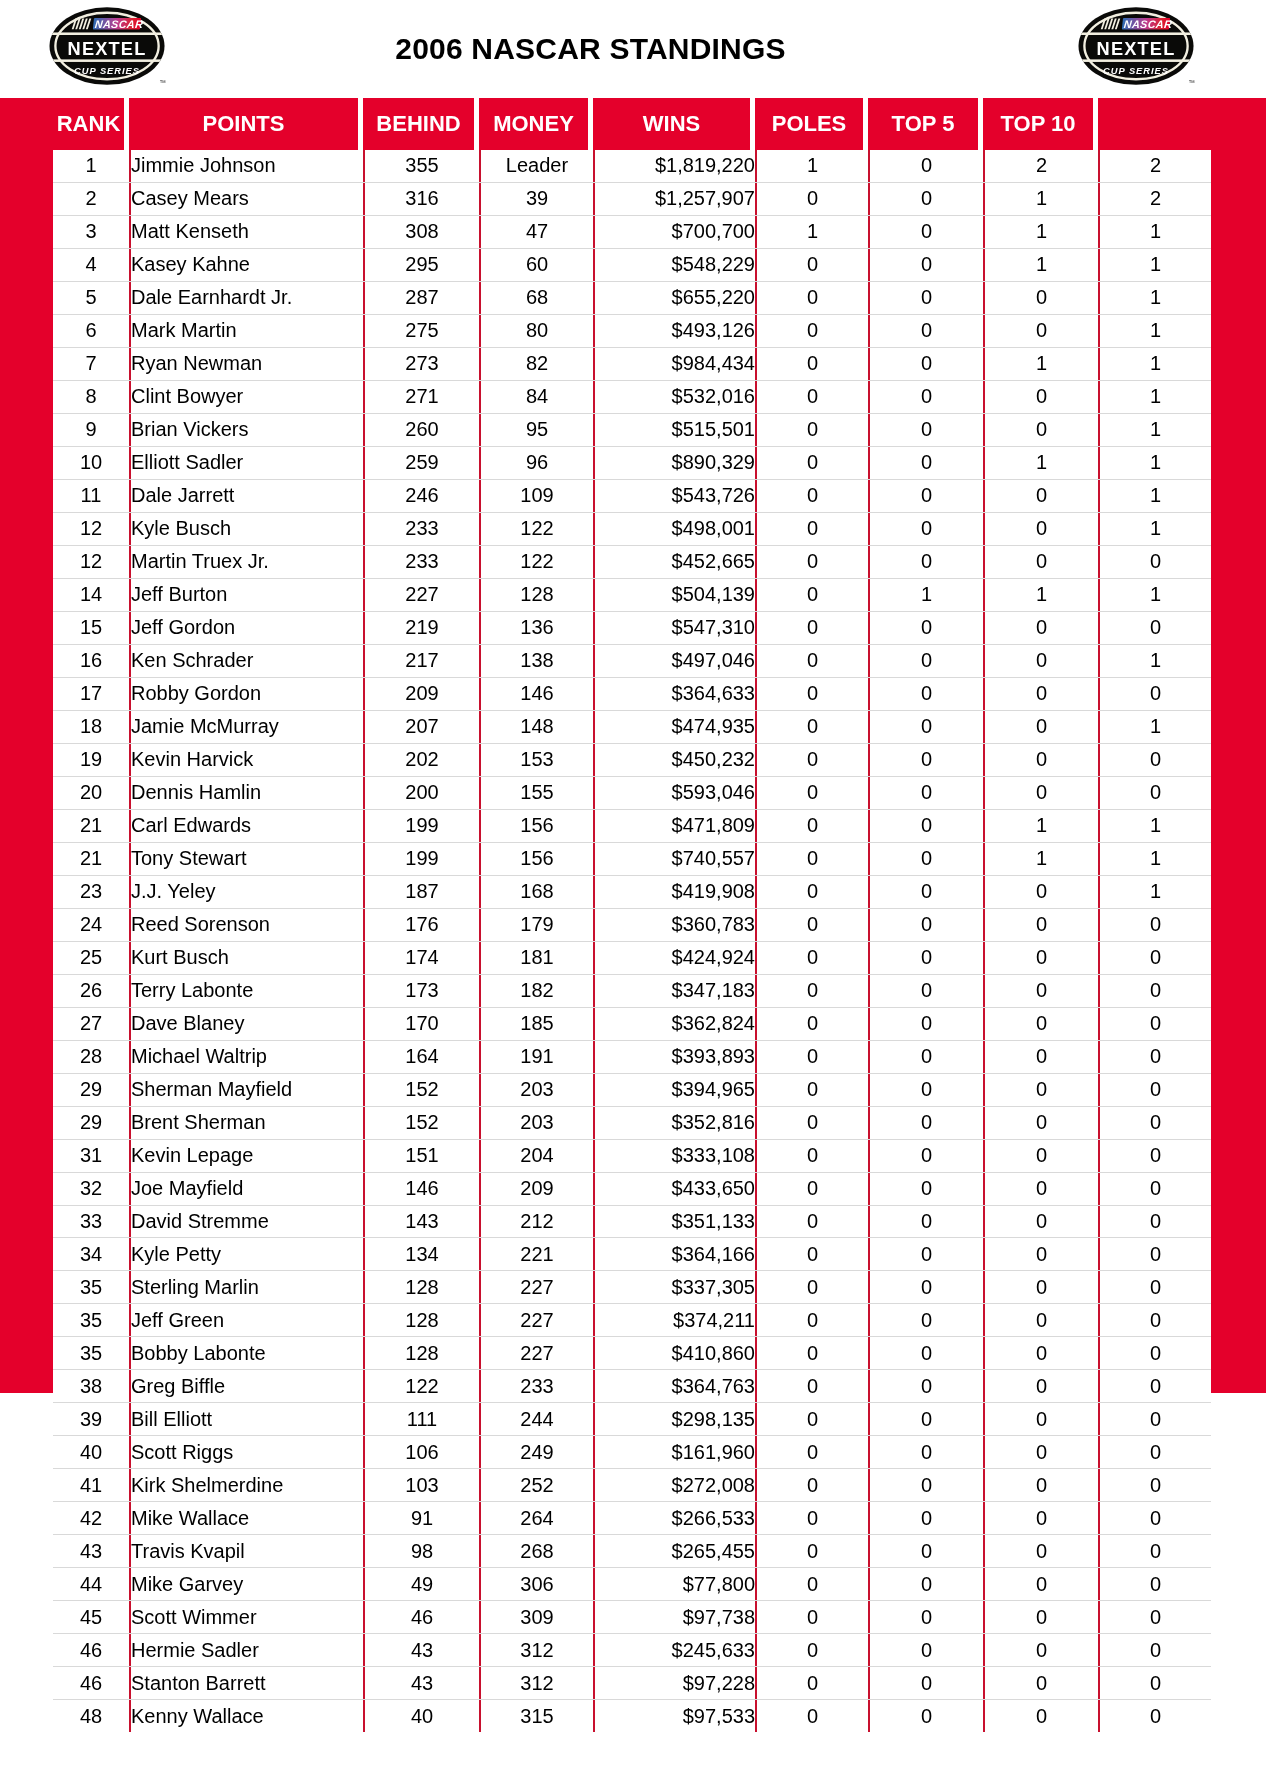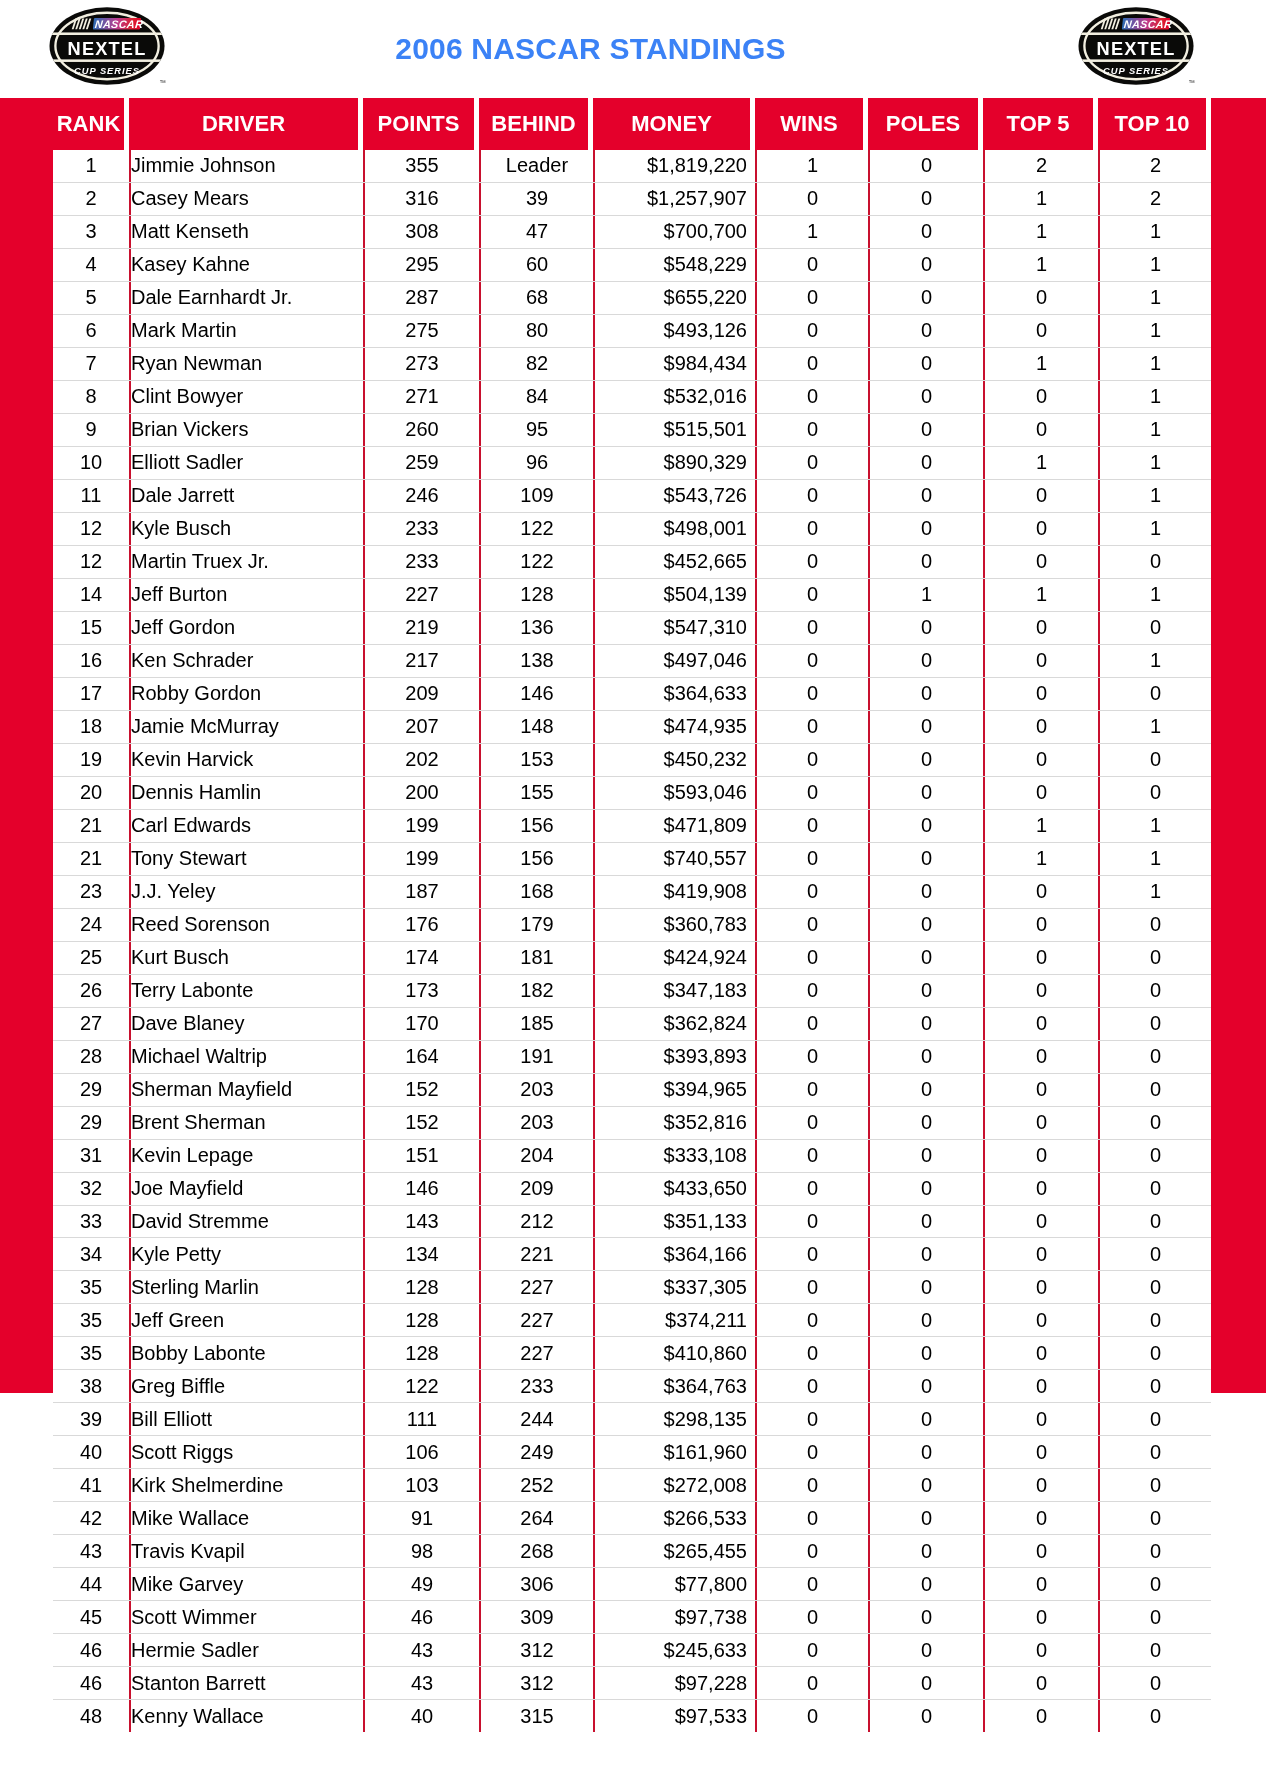--- a/index.html
+++ b/index.html
@@ -2,21 +2,21 @@
 <html><head>
 <meta charset="utf-8">
 <style>
   html,body{margin:0;padding:0;background:#ffffff;}
   #page{position:relative;width:1266px;height:1785px;background:#ffffff;overflow:hidden;
         font-family:"Liberation Sans",sans-serif;color:#000;}
   
   #topband{position:absolute;left:0;top:0;width:1266px;height:98px;background:#ffffff;}
   #title-wrap{position:absolute;left:0;top:0;width:1150px;height:98px;
               display:flex;align-items:center;justify-content:center;}
-  #title{font-size:30px;font-weight:bold;letter-spacing:.2px;color:#3b82f6;margin-left:31px;}
+  #title{font-size:30px;font-weight:bold;letter-spacing:.2px;color:#000000;margin-left:31px;}
   .logo{position:absolute;top:6px;width:118px;height:82px;}
   #logo-left{left:49px;}
   #logo-right{left:1078px;}
   
   #redzone{position:absolute;left:0;top:98px;width:1266px;height:1295px;background:#E4002B;}
   
   #thead{position:absolute;left:0;top:0;width:1212px;height:52px;display:grid;
          grid-template-columns:129px 234px 116px 114px 162px 113px 115px 115px 113px;}
   .hcell{box-sizing:border-box;border-right:5px solid #ffffff;background:#E4002B;
          display:flex;align-items:center;justify-content:center;
@@ -26,21 +26,21 @@
   #tbody{position:absolute;left:53px;top:52px;width:1158px;height:1582px;background:#ffffff;
          display:flex;flex-direction:column;}
   .row{flex:1 1 0;box-sizing:border-box;border-bottom:1px solid #D9D9D9;display:grid;
        grid-template-columns:76px 234px 116px 114px 162px 113px 115px 115px 113px;
        font-size:20px;}
   .row:last-child{border-bottom:none;}
   .row > div{box-sizing:border-box;display:flex;align-items:center;justify-content:center;
              overflow:hidden;white-space:nowrap;}
   .row > div + div{border-left:2px solid #C8102E;}
   .c-driver{justify-content:flex-start !important;}
-  .c-money{justify-content:flex-end !important;padding-right:8px;}
+  .c-money{justify-content:flex-end !important;}
 </style>
 </head>
 <body>
 
 <div id="page">
 
   <svg width="0" height="0" style="position:absolute" aria-hidden="true">
     <defs>
       <clipPath id="oval-clip">
           <ellipse cx="59" cy="40" rx="58.5" ry="39.5"></ellipse>
@@ -84,21 +84,20 @@
       <div id="title">2006 NASCAR STANDINGS</div>
     </div>
     <svg class="logo" id="logo-right" viewBox="0 0 120 82">
         <use href="#nextel-logo"></use>
       </svg>
   </div>
 
   <div id="redzone">
     <div id="thead">
       <div class="hcell first">RANK</div>
-      <div class="hcell">DRIVER</div>
       <div class="hcell">POINTS</div>
       <div class="hcell">BEHIND</div>
       <div class="hcell">MONEY</div>
       <div class="hcell">WINS</div>
       <div class="hcell">POLES</div>
       <div class="hcell">TOP 5</div>
       <div class="hcell">TOP 10</div>
     </div>
 
     <div id="tbody">

